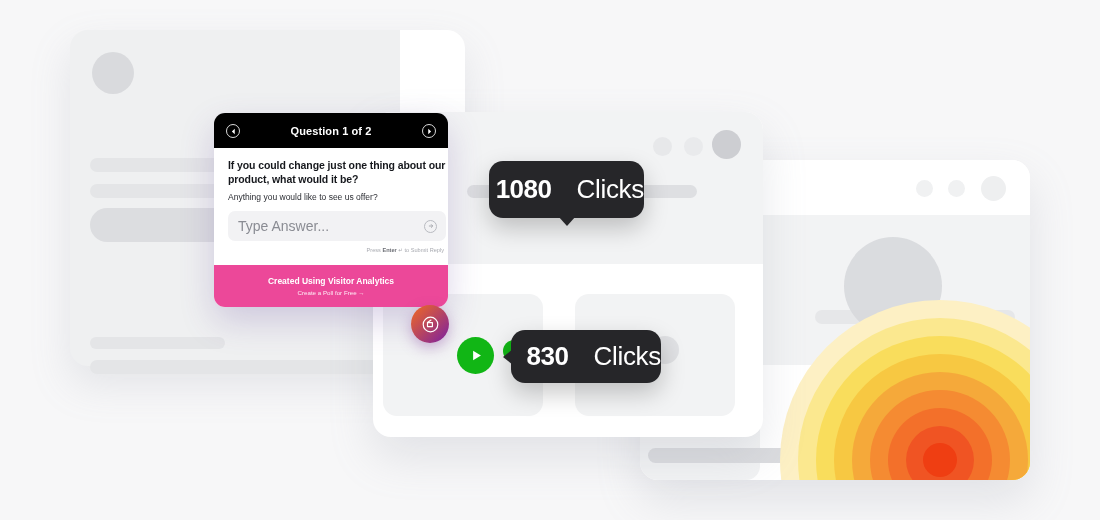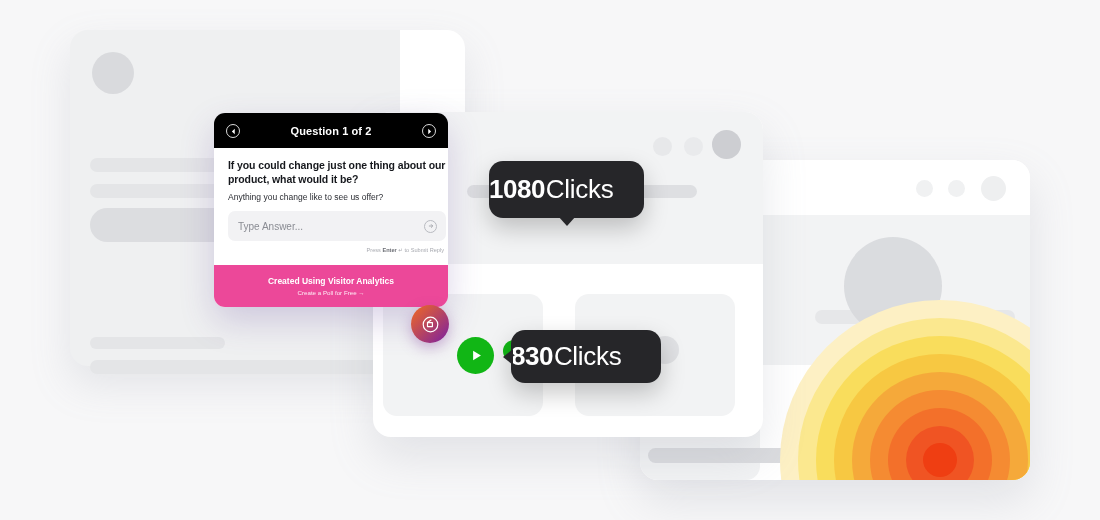--- a/index.html
+++ b/index.html
@@ -125,21 +125,21 @@
   #poll .p-body { padding: 10px 2px 4px 14px; background: #fff; }
   #poll .p-q {
     font-size: 10.5px; font-weight: bold; color: #16181d;
     line-height: 1.35; letter-spacing: -.1px;
   }
   #poll .p-sub { font-size: 8.5px; color: #2b2d33; margin-top: 6px; }
   #poll .p-input {
     margin-top: 9px; height: 30px; background: #f2f2f4; border-radius: 7px;
     display: flex; align-items: center; padding: 0 10px; position: relative;
   }
-  #poll .p-input .ph { font-size: 10px; color: #8a8c93; }
+  #poll .p-input .ph { font-size: 14px; color: #8a8c93; }
   #poll .p-send {
     position: absolute; right: 9px; width: 13px; height: 13px; border-radius: 50%;
     border: 1px solid #b9bbc1; display: flex; align-items: center; justify-content: center;
   }
   #poll .p-send svg { width: 8px; height: 8px; }
   #poll .p-hint {
     text-align: right; font-size: 5.6px; color: #a8aab0; margin-top: 6px; padding-right: 2px;
   }
   #poll .p-hint b { color: #6b6d74; }
   #poll .p-foot {
@@ -154,22 +154,23 @@
     position: absolute; left: 411px; top: 305px; width: 38px; height: 38px;
     border-radius: 50%;
     display: flex; align-items: center; justify-content: center;
     box-shadow: 0 5px 14px rgba(120,50,150,.35);
   }
   #poll-badge svg { width: 19px; height: 19px; }
 
   
   .tip {
     position: absolute; background: #262629; color: #fff;
-    border-radius: 14px; display: flex; align-items: center; justify-content: flex-start;
+    border-radius: 14px; display: flex; align-items: center; justify-content: flex-end;
     box-shadow: 0 10px 24px rgba(0,0,0,.22);
+    gap: 24px;
   }
   .tip .v { font-size: 26px; font-weight: bold; letter-spacing: -.5px; }
   .tip .u { font-size: 26px; font-weight: normal; margin-left: 1px; letter-spacing: -.3px; }
   #tip-1080 { left: 489px; top: 161px; width: 155px; height: 57px; }
   #tip-1080 .arr {
     position: absolute; bottom: -8px; left: 50%; margin-left: -9px;
     width: 0; height: 0; border-left: 9px solid transparent;
     border-right: 9px solid transparent; border-top: 10px solid #262629;
   }
   #tip-480 { left: 511px; top: 330px; width: 150px; height: 53px; }
@@ -262,21 +263,21 @@
       <span class="p-title">Question 1 of 2</span>
       <span class="ring right">
         <svg viewBox="0 0 10 10">
             <path d="M3.6 2 L6.8 5 L3.6 8 Z" fill="#ffffff"></path>
           </svg>
       </span>
     </div>
 
     <div class="p-body">
       <div class="p-q">If you could change just one thing about our product, what would it be?</div>
-      <div class="p-sub">Anything you change like to see us offer?</div>
+      <div class="p-sub">Anything you would like to see us offer?</div>
 
       <div class="p-input">
         <span class="ph">Type Answer...</span>
         <span class="p-send">
           <svg viewBox="0 0 10 10">
             <path d="M2.4 5 H7" stroke="#9a9ca2" stroke-width="1" fill="none"></path>
             <path d="M5.4 3.2 L7.2 5 L5.4 6.8" stroke="#9a9ca2" stroke-width="1" fill="none" stroke-linecap="round" stroke-linejoin="round"></path>
           </svg>
         </span>
       </div>

